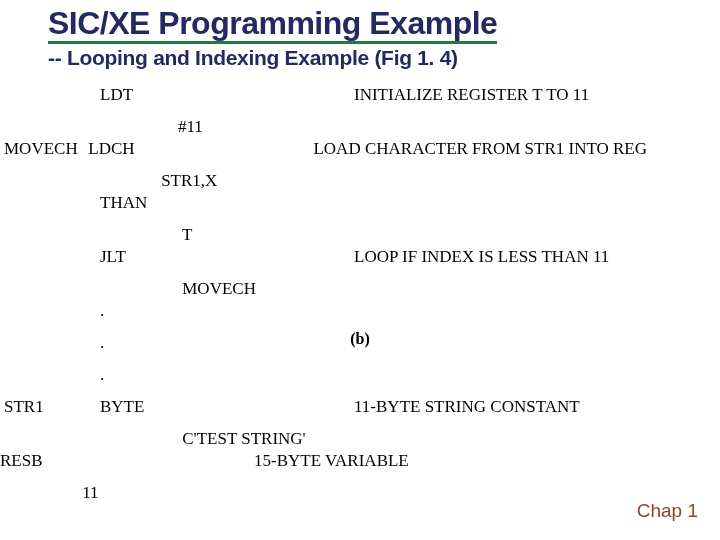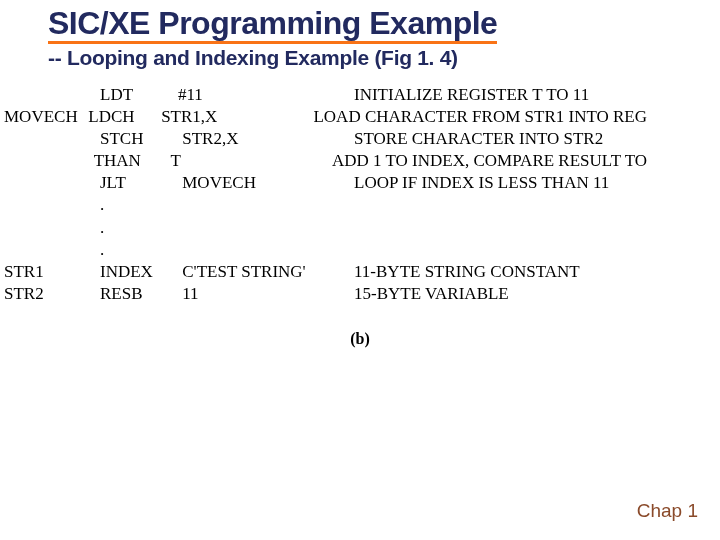--- a/index.html
+++ b/index.html
@@ -12,21 +12,21 @@
     overflow: hidden;
   }
   .title {
     position: absolute;
     left: 48px;
     top: 6px;
     font-size: 32px;
     font-weight: 900;
     color: #222a5f;
     letter-spacing: -0.5px;
-    border-bottom: 3px solid #f97316;
+    border-bottom: 3px solid #15803d;
     padding-bottom: 0;
     line-height: 1.1;
   }
   .subtitle {
     position: absolute;
     left: 48px;
     top: 46px;
     font-size: 21px;
     font-weight: 900;
     color: #222a5f;
@@ -42,21 +42,21 @@
   .code-row {
     display: flex;
     font-family: "Times New Roman", Times, serif;
     font-size: 17px;
     color: #000;
     line-height: 1.3;
     white-space: pre;
   }
   .col-label   { width: 100px; padding-left: 4px; }
   .col-mnem    { width: 78px; }
-  .col-operand { width: 160px; }
+  .col-operand { width: 160px; margin-top: 32px; }
   .col-comment { flex: 1; margin-left: 16px; }
   .figure-label {
     position: absolute;
     left: 0;
     width: 720px;
     top: 330px;
     text-align: center;
     font-family: "Times New Roman", Times, serif;
     font-weight: bold;
     font-size: 16px;
@@ -84,29 +84,22 @@
     <span class="col-comment">INITIALIZE REGISTER T TO 11</span>
   </div>
   <div class="code-row">
     <span class="col-label">MOVECH</span>
     <span class="col-mnem">LDCH</span>
     <span class="col-operand"> STR1,X</span>
     <span class="col-comment">LOAD CHARACTER FROM STR1 INTO REG</span>
   </div>
   <div class="code-row">
     <span class="col-label"></span>
-    <span class="col-mnem">STCH</span>
-    <span class="col-operand"> STR2,X</span>
-    <span class="col-comment">STORE CHARACTER INTO STR2</span>
-  </div>
-  <div class="code-row">
-    <span class="col-label"></span>
     <span class="col-mnem">THAN</span>
     <span class="col-operand"> T</span>
-    <span class="col-comment">ADD 1 TO INDEX, COMPARE RESULT TO</span>
   </div>
   <div class="code-row">
     <span class="col-label"></span>
     <span class="col-mnem">JLT</span>
     <span class="col-operand"> MOVECH</span>
     <span class="col-comment">LOOP IF INDEX IS LESS THAN 11</span>
   </div>
   <div class="code-row">
     <span class="col-label"></span>
     <span class="col-mnem">.</span>
@@ -120,26 +113,25 @@
     <span class="col-comment"></span>
   </div>
   <div class="code-row">
     <span class="col-label"></span>
     <span class="col-mnem">.</span>
     <span class="col-operand"></span>
     <span class="col-comment"></span>
   </div>
   <div class="code-row">
     <span class="col-label">STR1</span>
-    <span class="col-mnem">INDEX</span>
+    <span class="col-mnem">BYTE</span>
     <span class="col-operand"> C'TEST STRING'</span>
     <span class="col-comment">11-BYTE STRING CONSTANT</span>
   </div>
   <div class="code-row">
-    <span class="col-label">STR2</span>
     <span class="col-mnem">RESB</span>
     <span class="col-operand"> 11</span>
     <span class="col-comment">15-BYTE VARIABLE</span>
   </div>
 </div>
 
 <div class="figure-label">(b)</div>
 
 <div class="footer">Chap 1</div>
 

